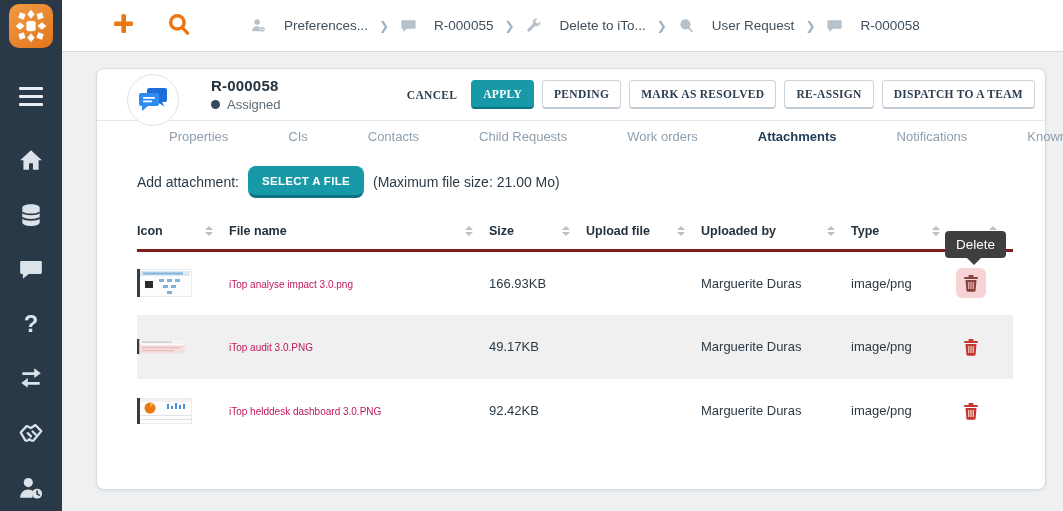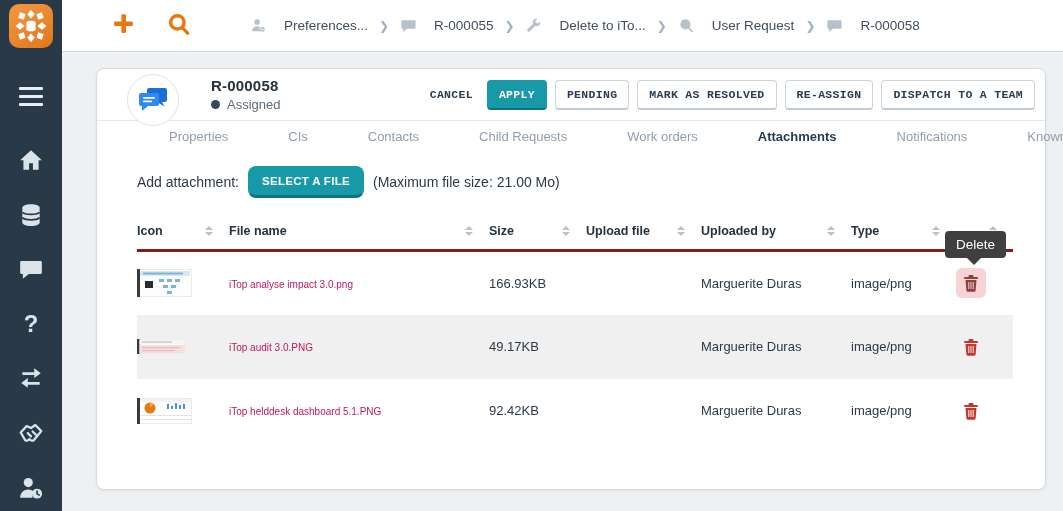--- a/index.html
+++ b/index.html
@@ -30,21 +30,21 @@
           border:1px solid #d6dce1; border-radius:8px; box-shadow:0 1px 3px rgba(40,60,80,.08); }
 
   .card-header { position:relative; height:52px; border-bottom:1px solid #e4e8eb; display:flex; align-items:center; }
   .avatar { position:absolute; left:30px; top:5px; width:52px; height:52px; border-radius:50%;
             background:#fff; border:1px solid #e0e4e8; display:flex; align-items:center; justify-content:center; z-index:5; }
   .title-block { margin-left:114px; }
   .obj-title { font-size:15px; font-weight:bold; color:#24323e; letter-spacing:.2px; }
   .obj-status { display:flex; align-items:center; gap:7px; margin-top:3px; font-size:13px; color:#5b6b77; }
   .status-dot { width:9px; height:9px; border-radius:50%; background:#34495e; }
   .actions { margin-left:auto; display:flex; align-items:center; gap:8px; padding-right:10px; }
-  .btn { font-family:Liberation Mono, monospace; font-size:11.5px; font-weight:bold; color:#2c3e50;
+  .btn { font-family:Liberation Serif, serif; font-size:11.5px; font-weight:bold; color:#2c3e50;
          letter-spacing:.3px; padding:7px 11px; border-radius:4px; background:#fff;
          border:1px solid #ccd3d9; border-bottom:2px solid #c3cbd2; cursor:pointer; white-space:nowrap; }
   .btn.plain { border:none; background:transparent; padding:7px 6px; }
   .btn.primary { background:#1899a8; color:#fff; border:1px solid #1899a8; border-bottom:2px solid #0f7280; }
 
   .tabs { display:flex; align-items:center; height:31px; padding-left:42px; }
   .tab { font-size:13px; color:#8e9ead; padding:0 30px; cursor:pointer; white-space:nowrap; }
   .tab.active { color:#1d3a57; font-weight:bold; }
 
   .tab-body { padding:14px 0 0 40px; position:relative; }
@@ -409,21 +409,21 @@
                   <rect x="30" y="6" width="2" height="5"></rect>
                   <rect x="34" y="8" width="2" height="3"></rect>
                   <rect x="38" y="5" width="2" height="6"></rect>
                   <rect x="42" y="7" width="2" height="4"></rect>
                   <rect x="46" y="6" width="2" height="5"></rect>
                 </g>
               <rect x="4" y="17" width="50" height="1" fill="#e3e3e3"></rect>
               <rect x="4" y="21" width="50" height="1" fill="#e3e3e3"></rect>
             </svg>
           </td>
-          <td><span class="file-link">iTop helddesk dashboard 5.1.PNG</span></td>
+          <td><span class="file-link">iTop helddesk dashboard 3.0.PNG</span></td>
           <td>92.42KB</td>
           <td></td>
           <td>Marguerite Duras</td>
           <td>image/png</td>
           <td><span class="trash-btn">
                 <svg viewBox="0 0 16 18">
                   <g class="t-red">
                     <rect x="1" y="3" width="14" height="2" rx="1"></rect>
                     <rect x="5.5" y="1" width="5" height="2.4" rx="1"></rect>
                     <path d="M2.5 6h11l-.9 10.4a1.6 1.6 0 01-1.6 1.4H5a1.6 1.6 0 01-1.6-1.4z"></path>

